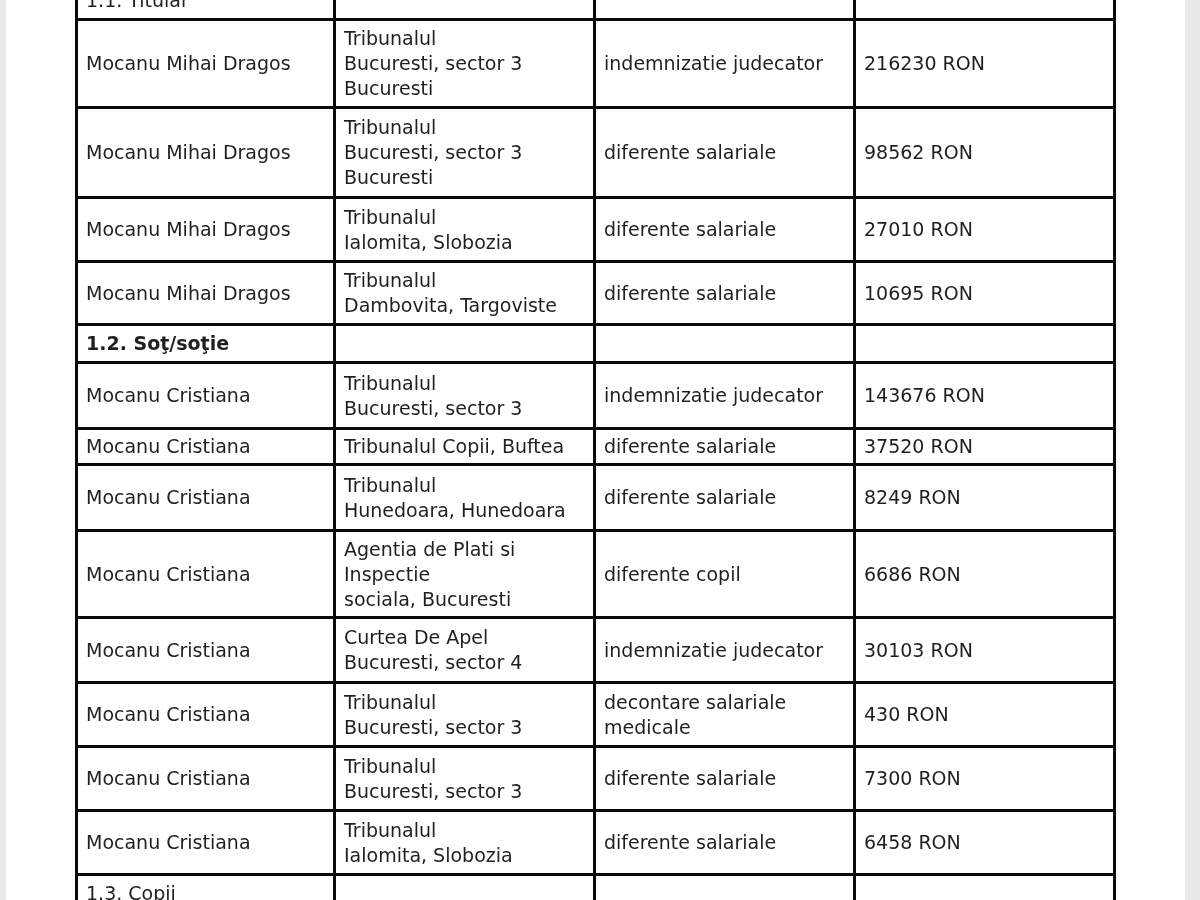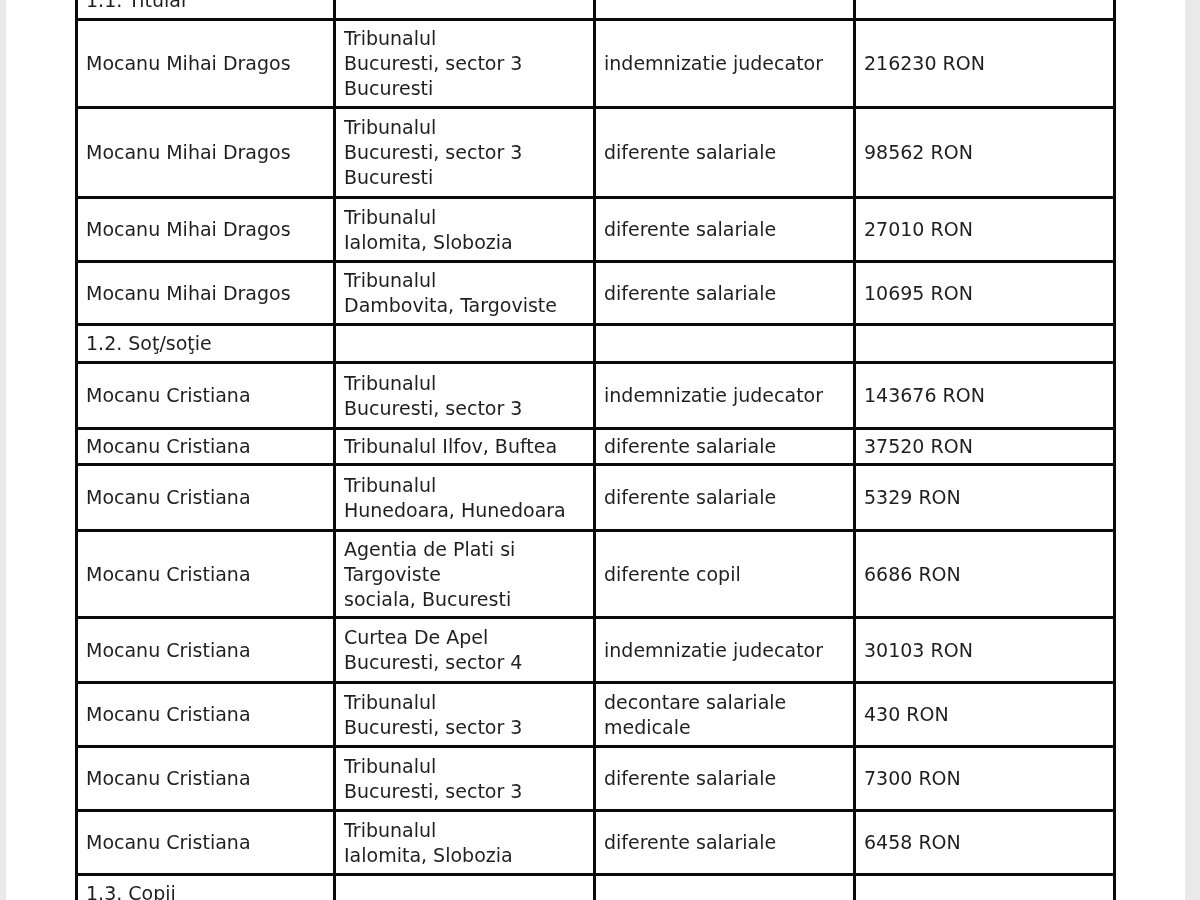--- a/index.html
+++ b/index.html
@@ -87,50 +87,50 @@
       <td>diferente salariale</td>
       <td>27010 RON</td>
     </tr>
     <tr style="height:63px;">
       <td>Mocanu Mihai Dragos</td>
       <td>Tribunalul
 Dambovita, Targoviste</td>
       <td>diferente salariale</td>
       <td>10695 RON</td>
     </tr>
-    <tr style="height:38px;">
+    <tr style="height:38px;font-weight:bold;">
       <td>1.2. Soţ/soţie</td>
       <td></td>
       <td></td>
       <td></td>
     </tr>
     <tr style="height:66px;">
       <td>Mocanu Cristiana</td>
       <td>Tribunalul
 Bucuresti, sector 3</td>
       <td>indemnizatie judecator</td>
       <td>143676 RON</td>
     </tr>
     <tr style="height:36px;">
       <td>Mocanu Cristiana</td>
-      <td>Tribunalul Ilfov, Buftea</td>
+      <td>Tribunalul Copii, Buftea</td>
       <td>diferente salariale</td>
       <td>37520 RON</td>
     </tr>
     <tr style="height:66px;">
       <td>Mocanu Cristiana</td>
       <td>Tribunalul
 Hunedoara, Hunedoara</td>
       <td>diferente salariale</td>
-      <td>5329 RON</td>
+      <td>8249 RON</td>
     </tr>
     <tr style="height:87px;">
       <td>Mocanu Cristiana</td>
       <td>Agentia de Plati si
-Targoviste
+Inspectie
 sociala, Bucuresti</td>
       <td>diferente copil</td>
       <td>6686 RON</td>
     </tr>
     <tr style="height:65px;">
       <td>Mocanu Cristiana</td>
       <td>Curtea De Apel
 Bucuresti, sector 4</td>
       <td>indemnizatie judecator</td>
       <td>30103 RON</td>

